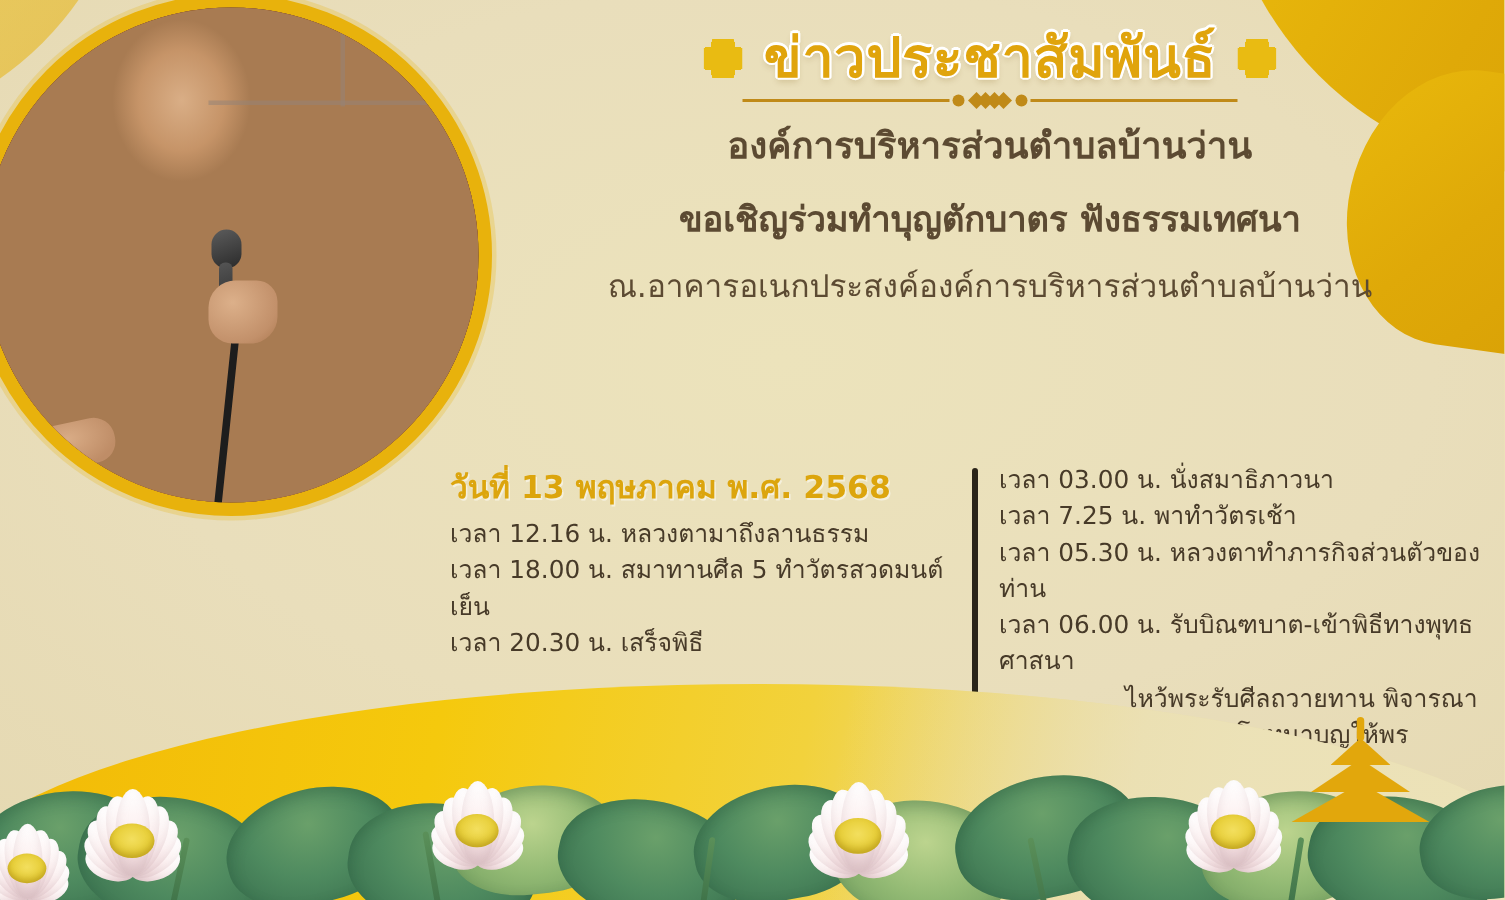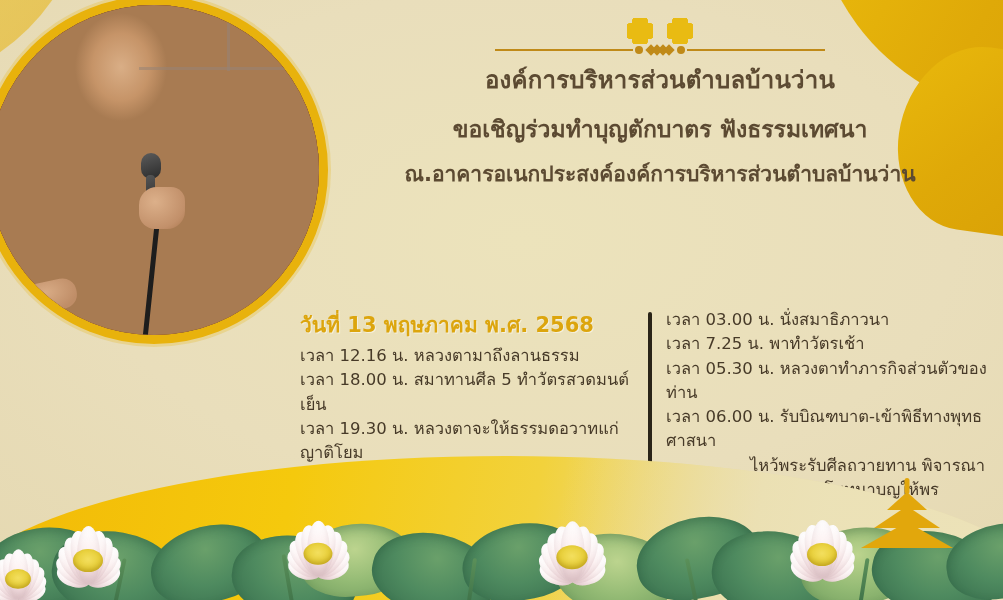--- a/index.html
+++ b/index.html
@@ -165,21 +165,21 @@
   .sub2 {
     font-size:23px; font-weight:bold; color:#5c4a32;
     margin-top:12px;
   }
   .monk-name {
     font-size:31px; font-weight:bold; color:#e0a40c;
     margin-top:9px;
     text-shadow:1px 1px 0 rgba(255,255,255,.55);
   }
   .venue {
-    font-size:21px; font-weight:bold; color:#5c4a32;
+    font-size:21px; font-weight:normal; color:#5c4a32;
     margin-top:10px;
   }
   .agenda-label {
     font-size:21px; font-weight:bold; color:#e0a40c;
     margin-top:7px;
     text-shadow:1px 1px 0 rgba(255,255,255,.5);
   }
 
   
   #schedule {
@@ -285,20 +285,21 @@
       <div id="mic-body" data-interactable="false"></div>
       <div id="hand" data-interactable="false"></div>
       <div id="hand2" data-interactable="false"></div>
     </div>
   </div>
 
   <div id="header" data-interactable="false">
 
     <div id="title-row" data-interactable="false">
       <span class="ornament" data-interactable="false"></span>
+      <span id="main-title" data-interactable="false">ข่าวประชาสัมพันธ์</span>
       <span class="ornament" data-interactable="false"></span>
     </div>
 
     <div id="title-rule" data-interactable="false">
       <span class="bar" id="rule-l" data-interactable="false"></span>
       <span class="bar" id="rule-r" data-interactable="false"></span>
       <span class="rule-dot" style="left:140px" data-interactable="false"></span>
       <span class="rule-dia" style="left:152px" data-interactable="false"></span>
       <span class="rule-dia" style="left:164px" data-interactable="false"></span>
       <span class="rule-dia" style="right:164px" data-interactable="false"></span>
@@ -313,21 +314,20 @@
 
   <div id="col-divider" data-interactable="false"></div>
 
   <div id="schedule" data-interactable="false">
 
     <div class="col" id="col-left" data-interactable="false">
       <div class="day-head" data-interactable="false">วันที่ 13 พฤษภาคม พ.ศ. 2568</div>
       <div id="day1-items" data-interactable="false">
           <div class="sch-line" data-interactable="false">เวลา 12.16 น. หลวงตามาถึงลานธรรม</div>
           <div class="sch-line" data-interactable="false">เวลา 18.00 น. สมาทานศีล 5 ทำวัตรสวดมนต์เย็น</div>
-          <div class="sch-line" data-interactable="false">เวลา 19.30 น. หลวงตาจะให้ธรรมดอวาทแก่ญาติโยม</div>
           <div class="sch-line" data-interactable="false">เวลา 20.30 น. เสร็จพิธี</div>
         </div>
     </div>
 
     <div class="col" id="col-right" data-interactable="false">
       <div id="day2-items" data-interactable="false">
           <div class="sch-line" data-interactable="false">เวลา 03.00 น. นั่งสมาธิภาวนา</div>
           <div class="sch-line" data-interactable="false">เวลา 7.25 น. พาทำวัตรเช้า</div>
           <div class="sch-line" data-interactable="false">เวลา 05.30 น. หลวงตาทำภารกิจส่วนตัวของท่าน</div>
           <div class="sch-line" data-interactable="false">เวลา 06.00 น. รับบิณฑบาต-เข้าพิธีทางพุทธศาสนา</div>

